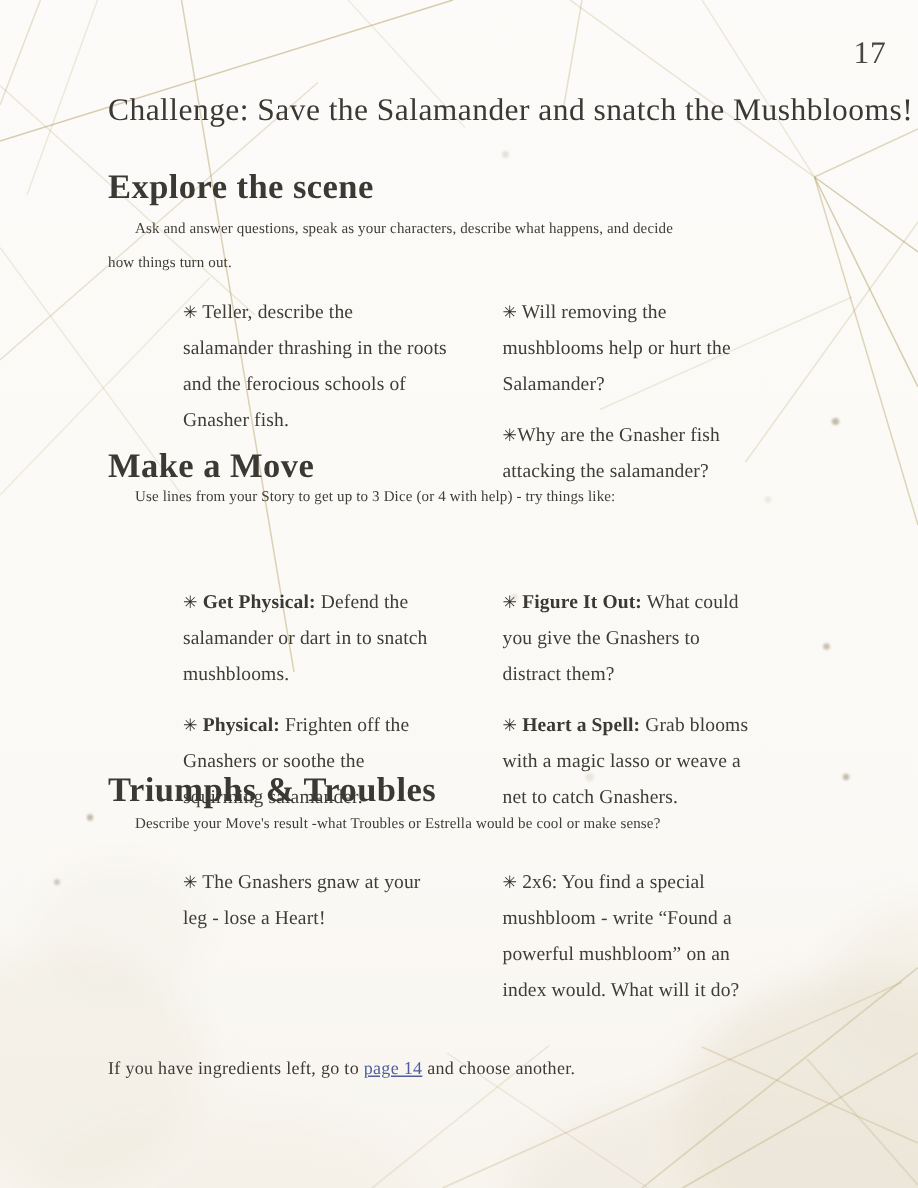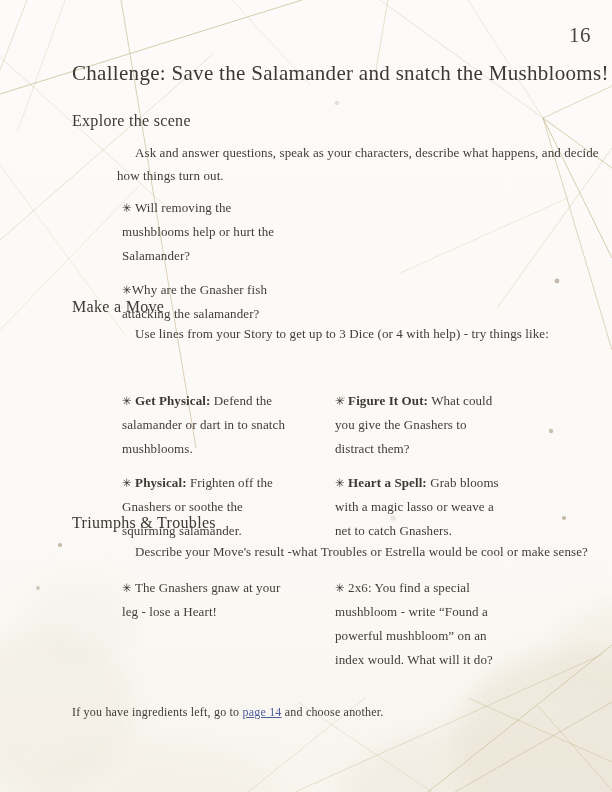--- a/index.html
+++ b/index.html
@@ -11,25 +11,25 @@
     overflow:hidden;
   }
   .page{
     position:relative;width:612px;height:792px;
     background:linear-gradient(180deg,#fcfbf9 0%,#fbf9f5 70%,#f8f5ef 100%);
   }
   .bg{position:absolute;left:0;top:0;width:612px;height:792px;}
   .abs{position:absolute;}
   .pagenum{top:23px;right:21px;font-size:21px;color:#4a4742;letter-spacing:.5px;}
   .title{top:61px;left:72px;font-size:21px;letter-spacing:.3px;color:#3b3934;white-space:nowrap;}
-  .sec-h{font-size:16px;letter-spacing:.3px;color:#3b3934;font-weight:400;white-space:nowrap;}
+  .sec-h{font-size:23px;letter-spacing:.3px;color:#3b3934;font-weight:700;white-space:nowrap;}
   .h-explore{top:112px;left:72px;}
   .h-move{top:298px;left:72px;}
   .h-triumphs{top:514px;left:72px;}
-  .intro{font-size:13px;color:#3f3d38;letter-spacing:.1px;margin-left:45px;}
+  .intro{font-size:10px;color:#3f3d38;letter-spacing:.1px;}
   .line{display:block;white-space:nowrap;}
   .line.first{padding-left:18px;}
   .i-explore{top:142px;left:72px;line-height:22.5px;}
   .i-move{top:326px;left:72px;}
   .i-triumphs{top:544px;left:72px;}
   .cols{display:flex;left:122px;}
   .c-explore{top:196px;}
   .c-move{top:369px;margin-top:20px;}
   .c-triumphs{top:576px;}
   .col{font-size:13px;line-height:24px;letter-spacing:.1px;}
@@ -99,30 +99,34 @@
         <circle cx="564" cy="518" r="2.1" opacity="0.5"></circle>
         <circle cx="393" cy="518" r="2.8" opacity="0.15"></circle>
         <circle cx="60" cy="545" r="2.1" opacity="0.5"></circle>
         <circle cx="38" cy="588" r="1.9" opacity="0.4"></circle>
         <circle cx="512" cy="333" r="2.2" opacity="0.14"></circle>
         <circle cx="343" cy="398" r="2.4" opacity="0.14"></circle>
       </g>
     </svg>
   </div>
 
-  <div class="abs pagenum">16</div>
+  <div class="abs pagenum">17</div>
 
   <div class="abs title">Challenge: Save the Salamander and snatch the Mushblooms!</div>
 
   <div class="abs sec-h h-explore">Explore the scene</div>
   <div class="abs intro i-explore">
     <span class="line first">Ask and answer questions, speak as your characters, describe what happens, and decide</span>
     <span class="line">how things turn out.</span>
   </div>
   <div class="abs cols c-explore">
+    <div class="col left">
+      <p class="bullet"><span class="star">✳</span>
+        <span>Teller, describe the salamander thrashing in the roots and the ferocious schools of Gnasher fish.</span></p>
+    </div>
     <div class="col right">
       <p class="bullet"><span class="star">✳</span>
         <span>Will removing the mushblooms help or hurt the Salamander?</span></p>
       <p class="bullet"><span class="star">✳</span><span>Why are the Gnasher fish attacking the salamander?</span></p>
     </div>
   </div>
 
   <div class="abs sec-h h-move">Make a Move</div>
   <div class="abs intro i-move">
     <span class="line first">Use lines from your Story to get up to 3 Dice (or 4 with help) - try things like:</span>

